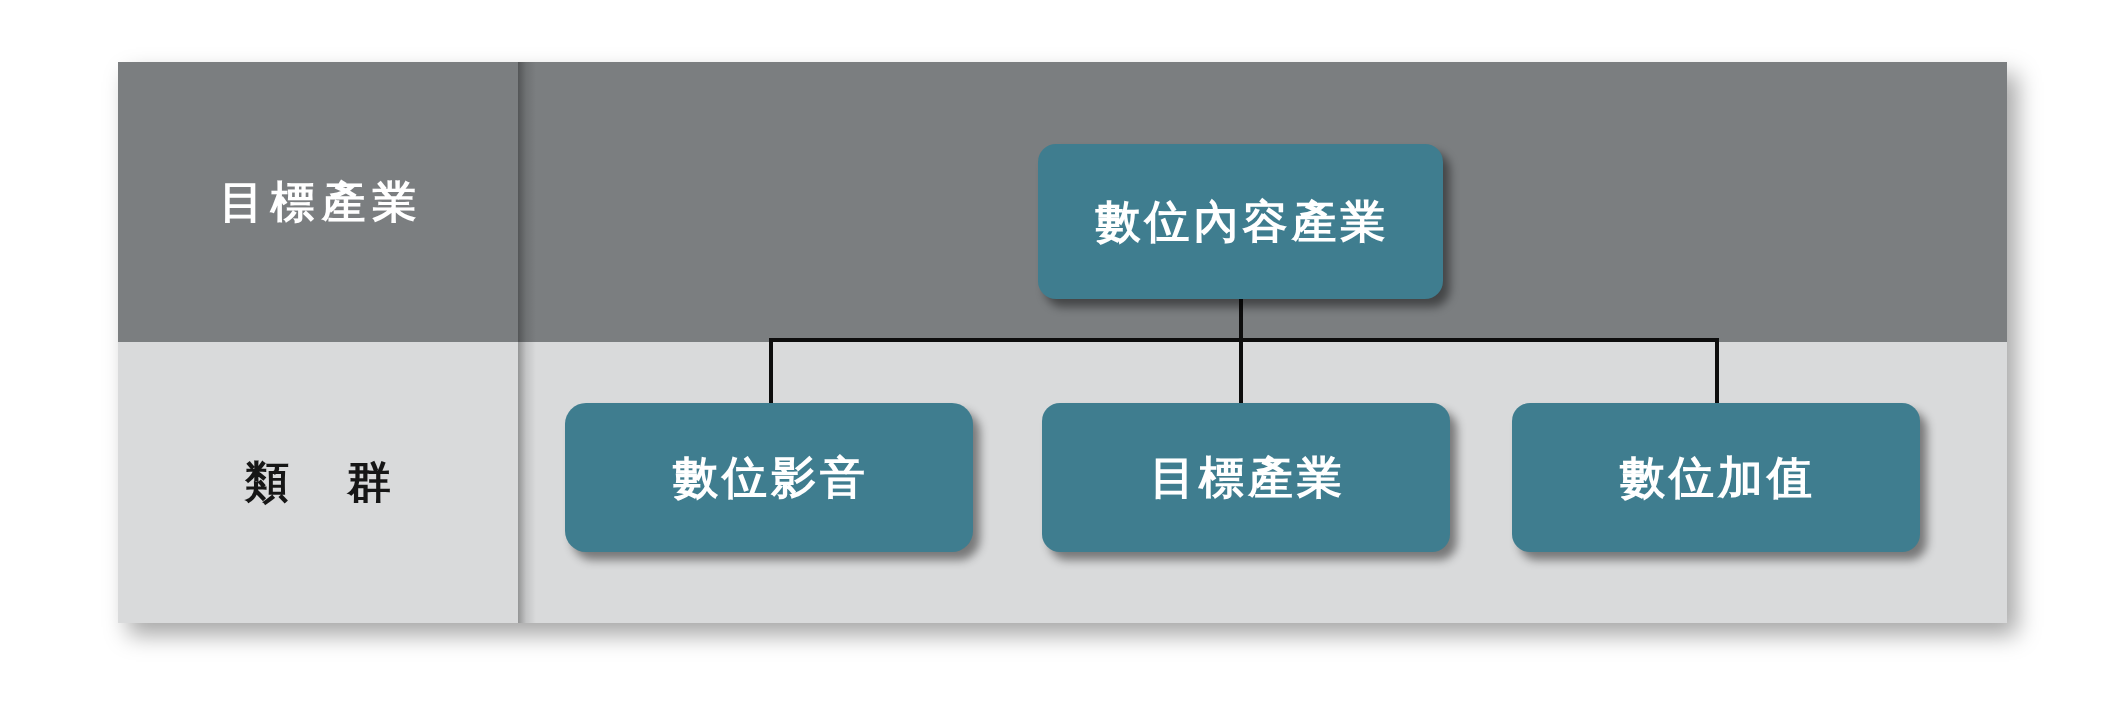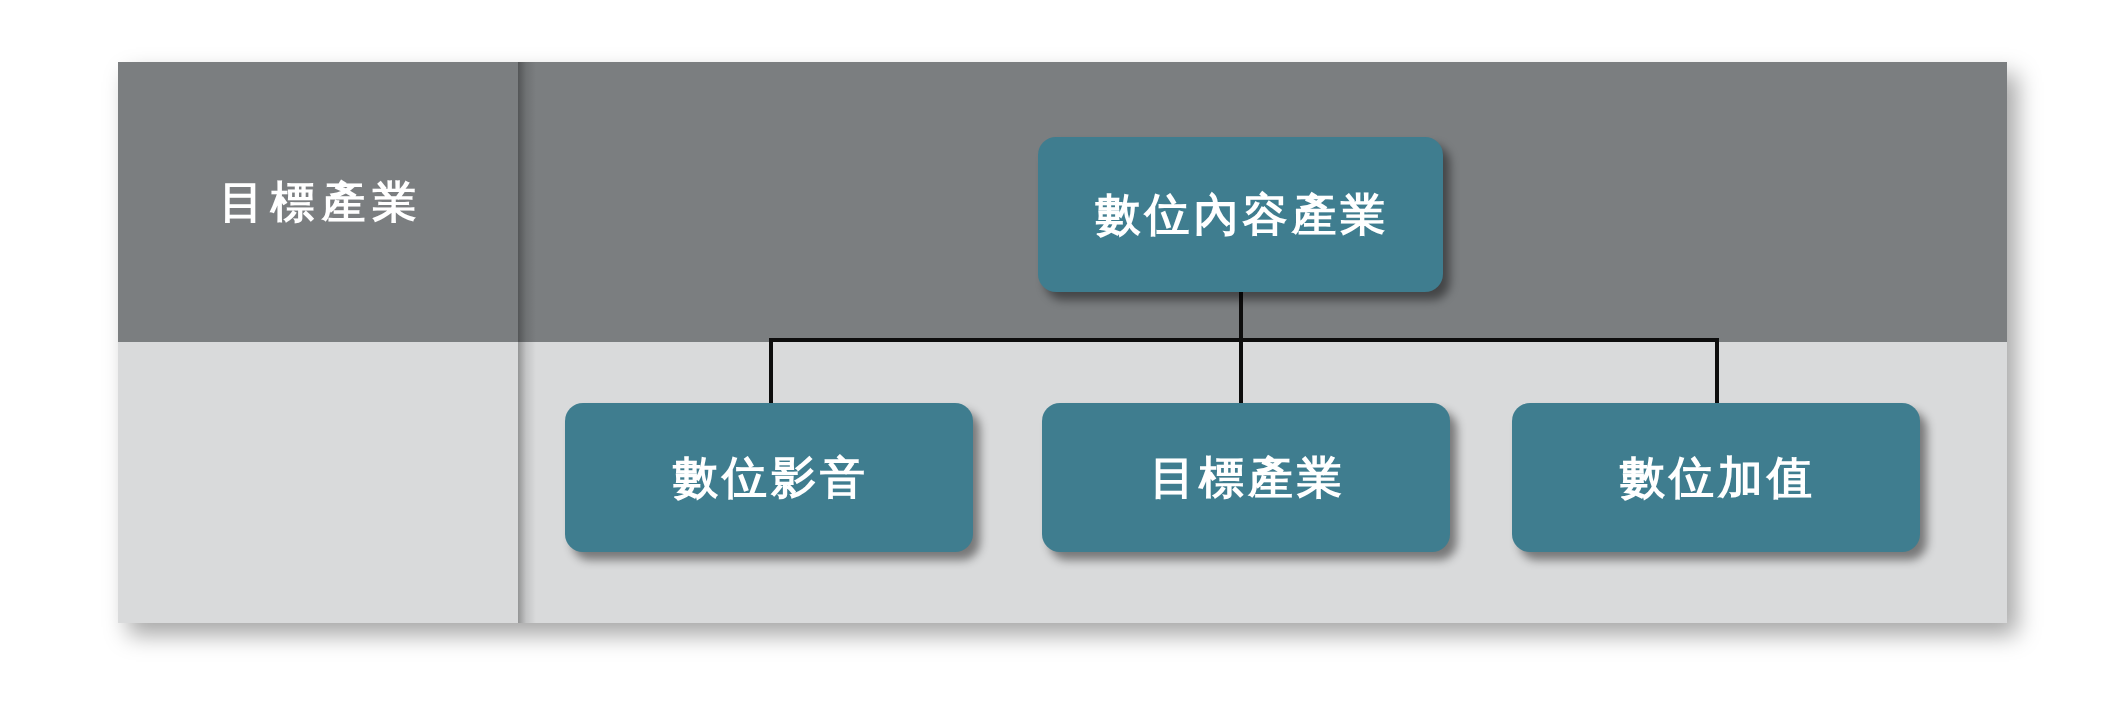--- a/index.html
+++ b/index.html
@@ -54,38 +54,39 @@
   .node{
     position:absolute;
     background:var(--node-fill);
     border-radius:18px;
     box-shadow:7px 8px 10px rgba(0,0,0,0.45);
     display:flex;align-items:center;justify-content:center;
     color:var(--node-text);
     font-weight:bold;font-size:45px;letter-spacing:4px;
     text-indent:4px;
   }
-  .node.root{left:920px;top:75px;width:405px;height:155px;}
+  .node.root{left:920px;top:82px;width:405px;height:155px;}
   .node.child{top:341px;width:408px;height:149px;}
-  .node.child.c0{left:447px;}
+  .node.child.c0{left:447px;border-radius:21px;}
   .node.child.c1{left:924px;}
   .node.child.c2{left:1394px;text-align:right;}
 </style>
 </head>
 <body>
 
 <div class="screen">
   <div class="assembly">
 
     <div class="band dark"></div>
     <div class="band light"></div>
     <div class="col-divider"></div>
 
     <div class="row-header industry">目標產業</div>
 
+    <div class="row-header category">類　群</div>
 
     <div class="line root-stem"></div>
     <div class="line h-rail"></div>
     <div class="line drop-1"></div>
     <div class="line drop-2"></div>
     <div class="line drop-3"></div>
 
     <div class="node root">數位內容產業</div>
 
     <div class="node child c0">數位影音</div>

